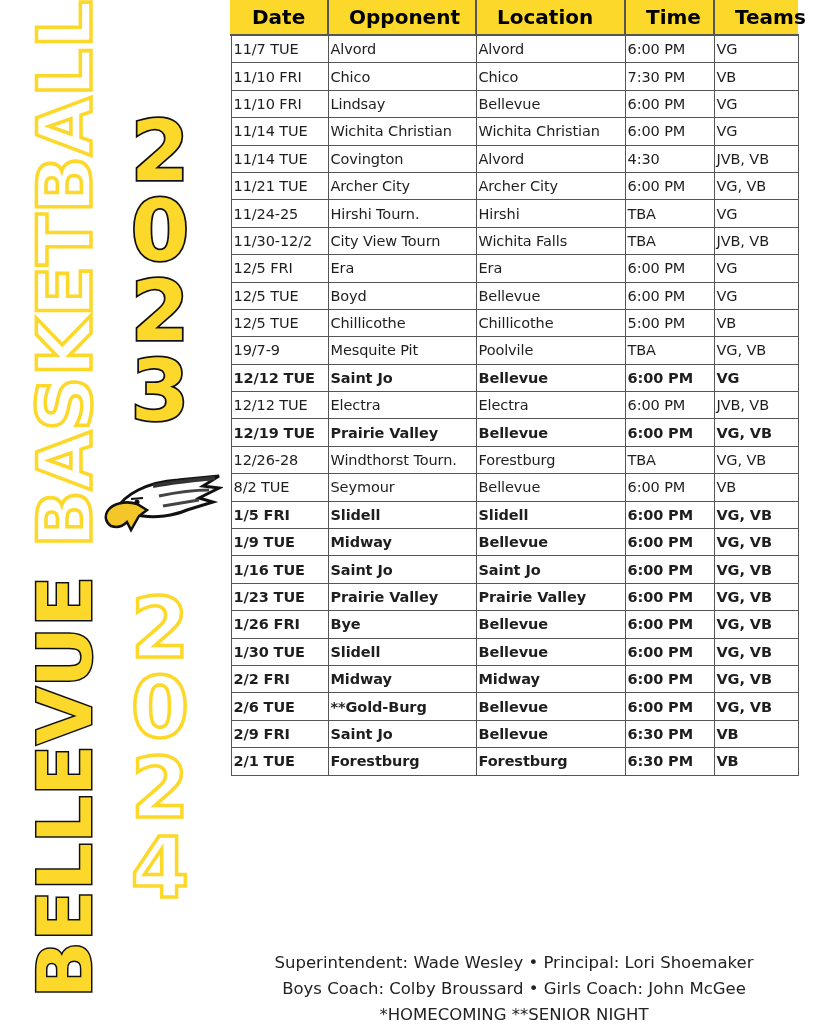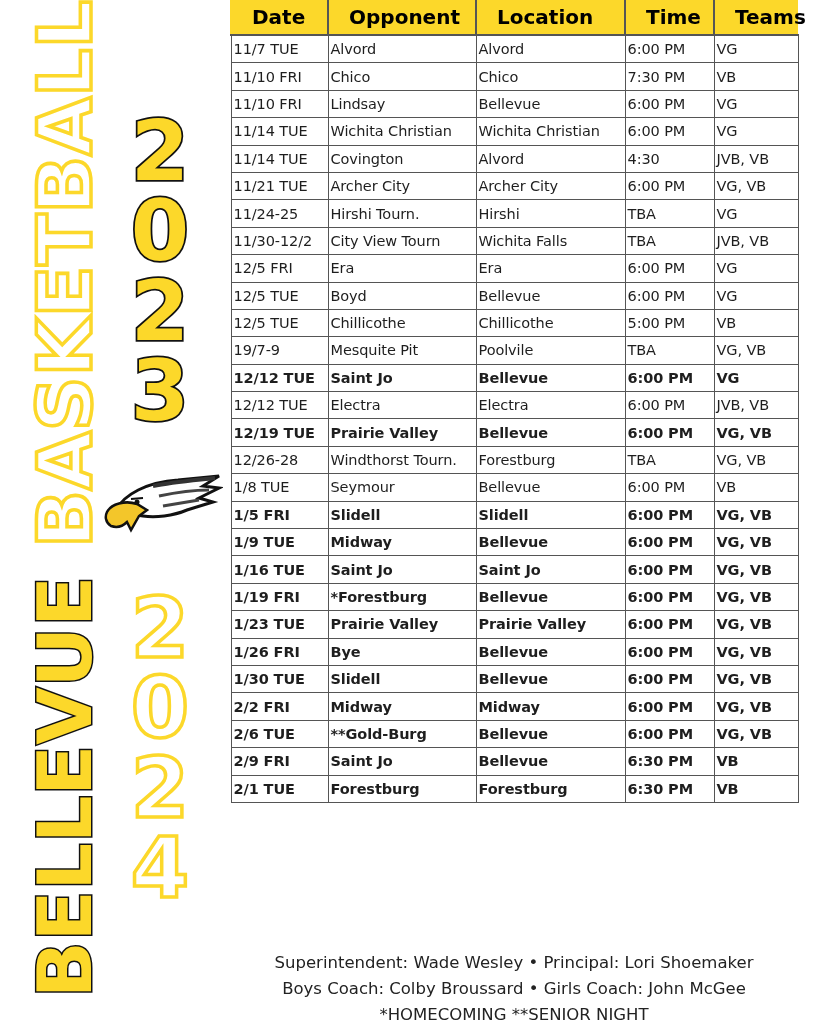--- a/index.html
+++ b/index.html
@@ -228,21 +228,21 @@
         <td>VG, VB</td>
       </tr>
       <tr>
         <td>12/26-28</td>
         <td>Windthorst Tourn.</td>
         <td>Forestburg</td>
         <td>TBA</td>
         <td>VG, VB</td>
       </tr>
       <tr>
-        <td>1/8 TUE</td>
+        <td>8/2 TUE</td>
         <td>Seymour</td>
         <td>Bellevue</td>
         <td>6:00 PM</td>
         <td>VB</td>
       </tr>
       <tr class="bold">
         <td>1/5 FRI</td>
         <td>Slidell</td>
         <td>Slidell</td>
         <td>6:00 PM</td>
@@ -252,27 +252,20 @@
         <td>1/9 TUE</td>
         <td>Midway</td>
         <td>Bellevue</td>
         <td>6:00 PM</td>
         <td>VG, VB</td>
       </tr>
       <tr class="bold">
         <td>1/16 TUE</td>
         <td>Saint Jo</td>
         <td>Saint Jo</td>
-        <td>6:00 PM</td>
-        <td>VG, VB</td>
-      </tr>
-      <tr class="bold">
-        <td>1/19 FRI</td>
-        <td>*Forestburg</td>
-        <td>Bellevue</td>
         <td>6:00 PM</td>
         <td>VG, VB</td>
       </tr>
       <tr class="bold">
         <td>1/23 TUE</td>
         <td>Prairie Valley</td>
         <td>Prairie Valley</td>
         <td>6:00 PM</td>
         <td>VG, VB</td>
       </tr>

